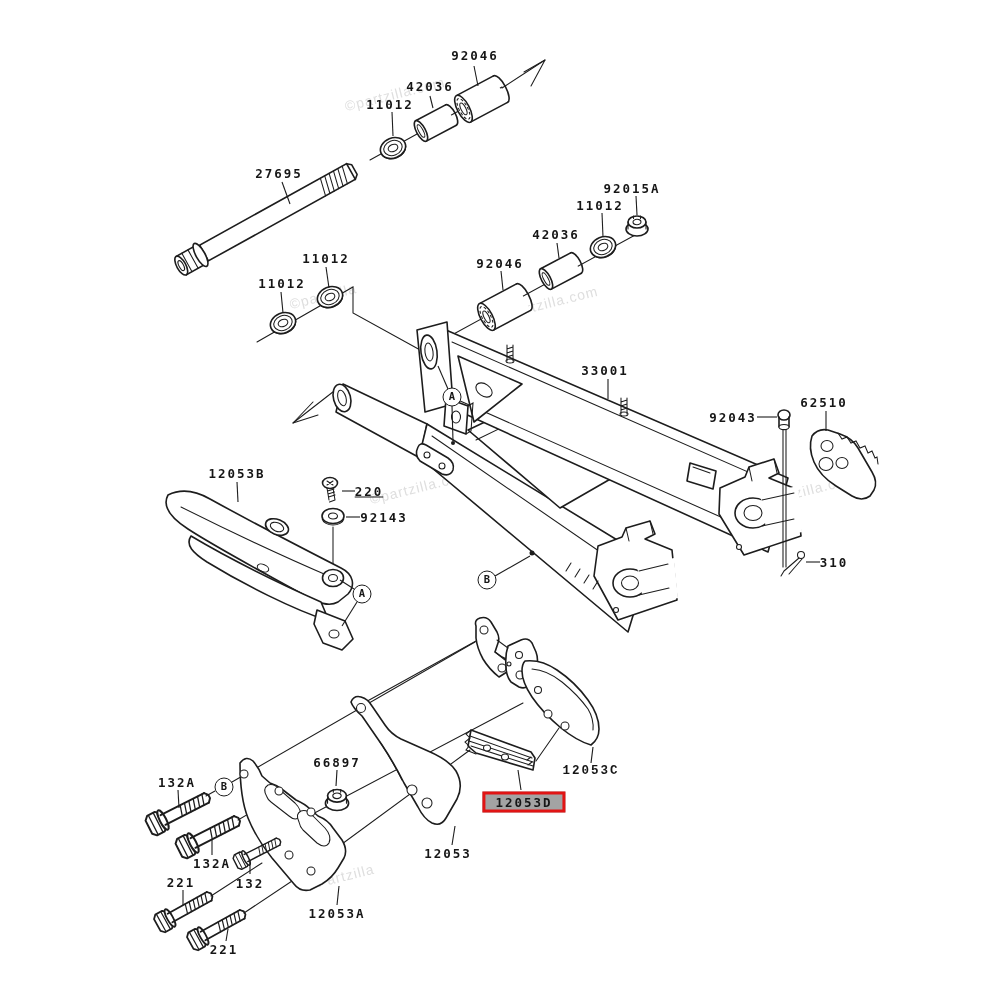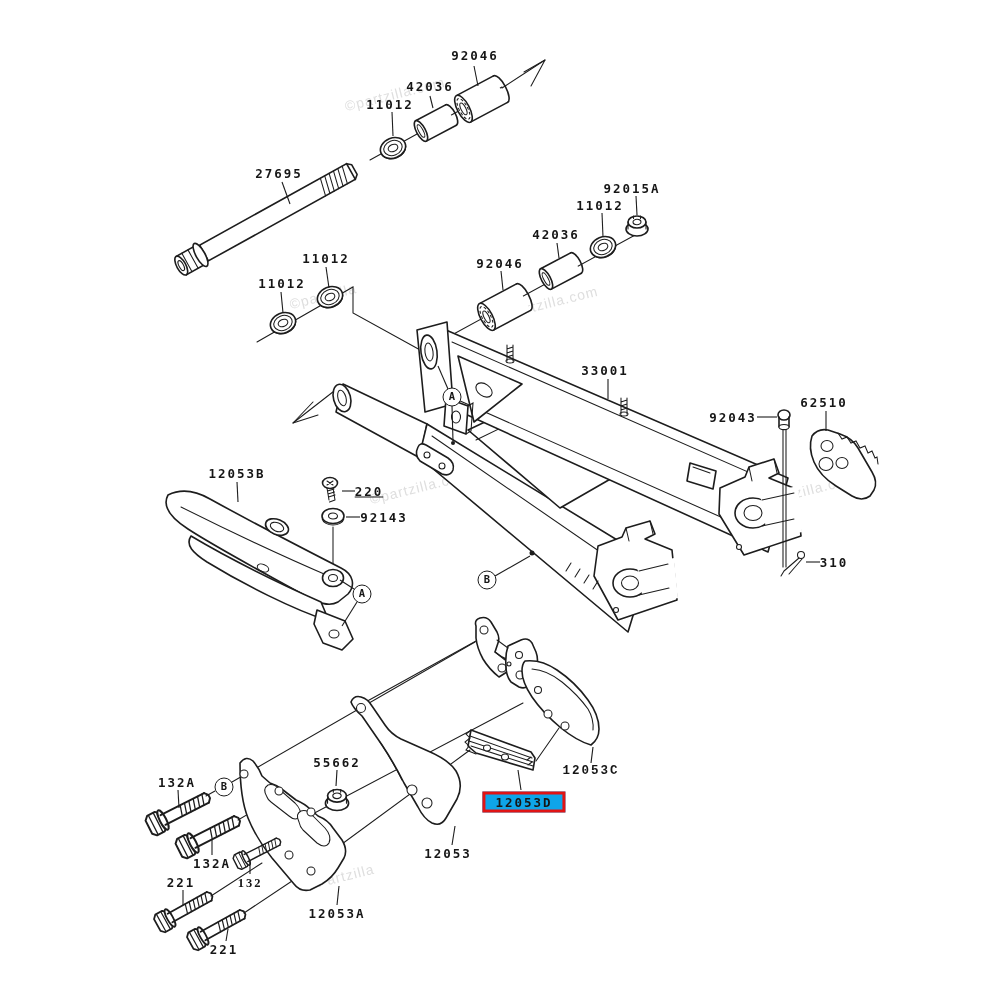--- a/index.html
+++ b/index.html
@@ -3,21 +3,21 @@
 <meta charset="utf-8">
 <style>
   html,body{margin:0;padding:0;background:#fff;}
   #page{position:relative;width:1000px;height:1000px;background:#fff;overflow:hidden;
         font-family:"DejaVu Sans","Liberation Sans",sans-serif;}
   #art{position:absolute;left:0;top:0;z-index:1;}
   #anno{position:absolute;left:0;top:0;width:1000px;height:735px;z-index:2;pointer-events:none;}
   .part-label{position:absolute;transform:translate(-50%,-50%);
       font-family:"DejaVu Sans Mono","Liberation Mono",monospace;
       font-weight:bold;font-size:12.5px;letter-spacing:2px;color:#161616;white-space:nowrap;}
-  .part-label.hl{border:3px solid var(--hl,#e11414);padding:0px 10px;background:#0ea5e9;}
+  .part-label.hl{border:3px solid var(--hl,#e11414);padding:0px 10px;background:#a3a3a3;}
   .marker{position:absolute;transform:translate(-50%,-50%);width:17px;height:17px;border:1.6px solid #1d1d1d;
       border-radius:50%;background:#fff;text-align:center;line-height:15px;
       font-family:"DejaVu Sans Mono","Liberation Mono",monospace;font-weight:bold;font-size:10.5px;color:#161616;}
   .wm{position:absolute;transform:translate(-50%,-50%) rotate(-14deg);
       font-family:"Liberation Sans",sans-serif;font-size:14px;letter-spacing:1px;
       color:#c9c9c9;opacity:.6;white-space:nowrap;z-index:0;}
   
   .ln{stroke:var(--ink,#1d1d1d);stroke-width:1.6;fill:none;stroke-linecap:round;stroke-linejoin:round;}
   .fw{stroke:var(--ink,#1d1d1d);stroke-width:1.6;fill:#fff;stroke-linecap:round;stroke-linejoin:round;}
   .thin{stroke:var(--ink,#1d1d1d);stroke-width:1.05;fill:none;stroke-linecap:round;}
@@ -376,24 +376,24 @@
       <div class="part-label" style="left: 600px; top: 205px;">11012</div>
       <div class="part-label" style="left: 556px; top: 234px;">42036</div>
       <div class="part-label" style="left: 500px; top: 263px;">92046</div>
       <div class="part-label" style="left: 605px; top: 370px;">33001</div>
       <div class="part-label" style="left: 733px; top: 417px;">92043</div>
       <div class="part-label" style="left: 824px; top: 402px;">62510</div>
       <div class="part-label" style="left: 834px; top: 562px;">310</div>
       <div class="part-label" style="left: 237px; top: 473px;">12053B</div>
       <div class="part-label" style="left: 369px; top: 491px; text-decoration: underline;">220</div>
       <div class="part-label" style="left: 384px; top: 517px; text-align: center;">92143</div>
-      <div class="part-label" style="left: 337px; top: 762px;">55662</div>
+      <div class="part-label" style="left: 337px; top: 762px;">66897</div>
       <div class="part-label" style="left: 177px; top: 782px;">132A</div>
       <div class="part-label" style="left: 212px; top: 863px;">132A</div>
-      <div class="part-label" style="left: 250px; top: 883px; font-family: Liberation Serif, serif;">132</div>
+      <div class="part-label" style="left: 250px; top: 883px;">132</div>
       <div class="part-label" style="left: 181px; top: 882px;">221</div>
       <div class="part-label" style="left: 224px; top: 949px;">221</div>
       <div class="part-label" style="left: 337px; top: 913px;">12053A</div>
       <div class="part-label" style="left: 448px; top: 853px;">12053</div>
       <div class="part-label" style="left: 591px; top: 771px; font-family: Liberation Mono, monospace;">12053C</div>
       <div class="part-label hl" style="left: 524px; top: 802px;">12053D</div>
       <div class="marker" style="left: 452px; top: 397px;">A</div>
       <div class="marker" style="left: 362px; top: 594px;">A</div>
       <div class="marker" style="left: 487px; top: 580px;">B</div>
       <div class="marker" style="left: 224px; top: 787px;">B</div>

